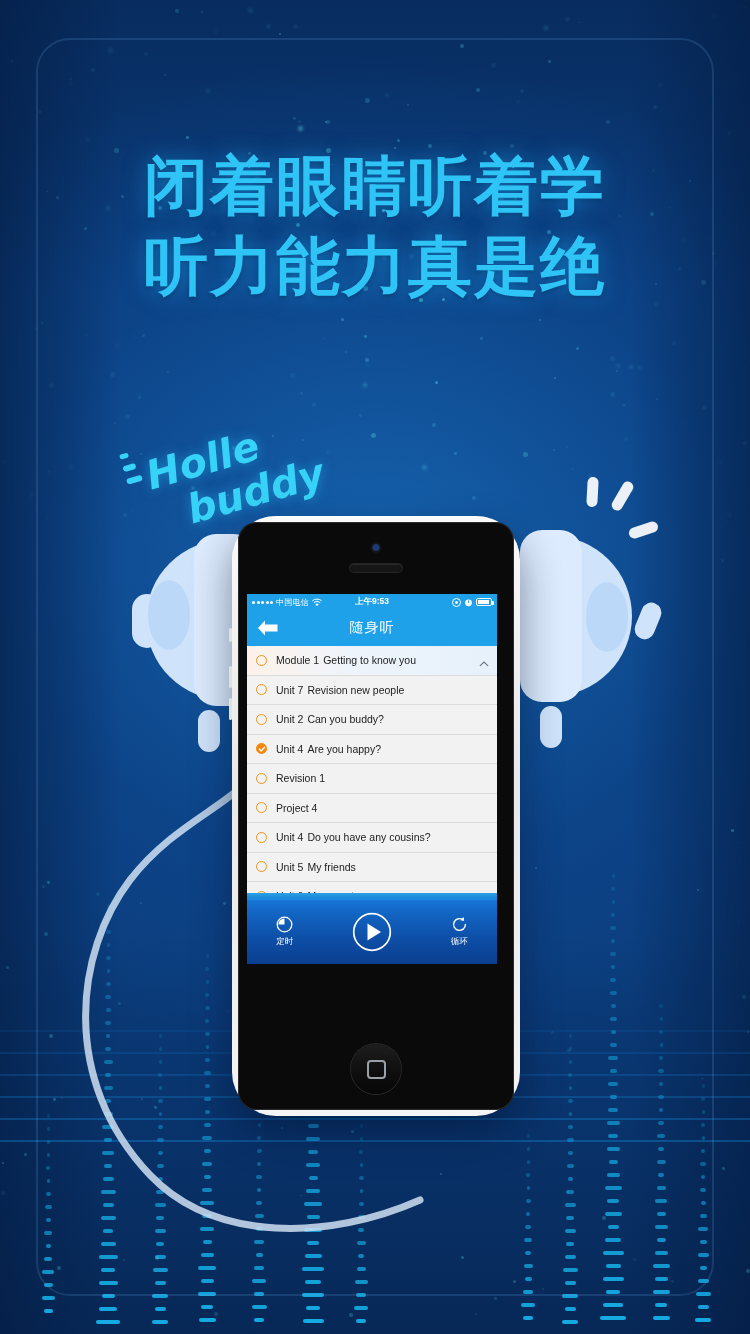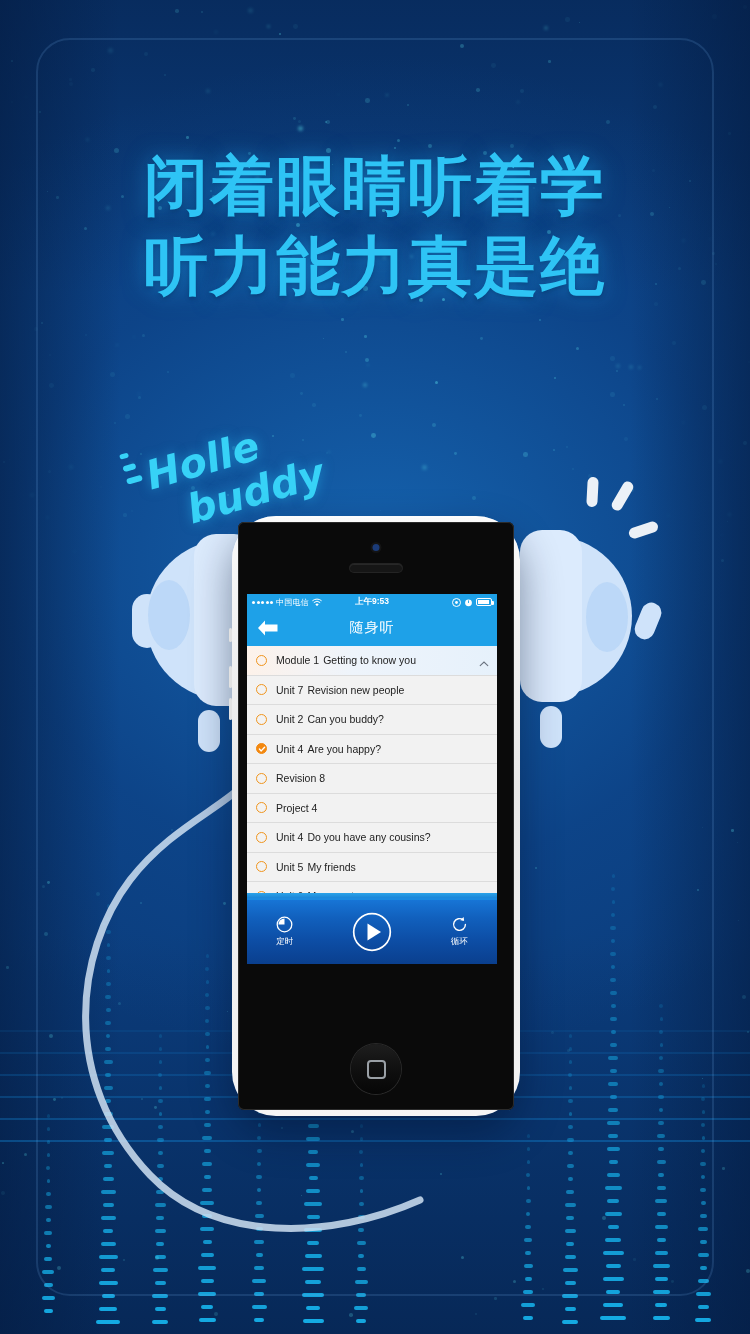--- a/index.html
+++ b/index.html
@@ -94,21 +94,21 @@
   .phone {
     position:absolute; left:232px; top:516px;
     width:288px; height:600px;
     border-radius:44px;
     background:linear-gradient(180deg,#fafafa 0%,#e8e8e8 45%,#f5f5f5 100%);
     box-shadow:0 18px 40px rgba(0,15,45,0.45), 0 2px 0 rgba(255,255,255,0.4) inset;
     padding:6px;
   }
   .phone-face {
     width:100%; height:100%;
-    border-radius:6px;
+    border-radius:19px;
     background:#0a0a0a;
     position:relative;
     overflow:hidden;
     box-shadow:0 0 0 1px #2b2b2b inset;
   }
   .camera {
     position:absolute; left:50%; top:22px; transform:translateX(-50%);
     width:7px; height:7px; border-radius:50%;
     background:#1b3b78; box-shadow:0 0 0 2px #141414;
   }
@@ -917,21 +917,21 @@
             <div class="row">
               <span class="bullet done">
                 <svg width="8" height="8" viewBox="0 0 8 8">
                   <path d="M1.4 4.1 L3.2 5.9 L6.6 2.2" stroke="#fff" stroke-width="1.4" fill="none" stroke-linecap="round" stroke-linejoin="round"></path>
                 </svg>
               </span>
               <span class="row-label"><span class="num">Unit 4</span><span>Are you happy?</span></span>
             </div>
             <div class="row">
               <span class="bullet"></span>
-              <span class="row-label"><span class="num">Revision 8</span><span></span></span>
+              <span class="row-label"><span class="num">Revision 1</span><span></span></span>
             </div>
             <div class="row">
               <span class="bullet"></span>
               <span class="row-label"><span class="num">Project 4</span><span></span></span>
             </div>
             <div class="row">
               <span class="bullet"></span>
               <span class="row-label"><span class="num">Unit 4</span><span>Do you have any cousins?</span></span>
             </div>
             <div class="row">

